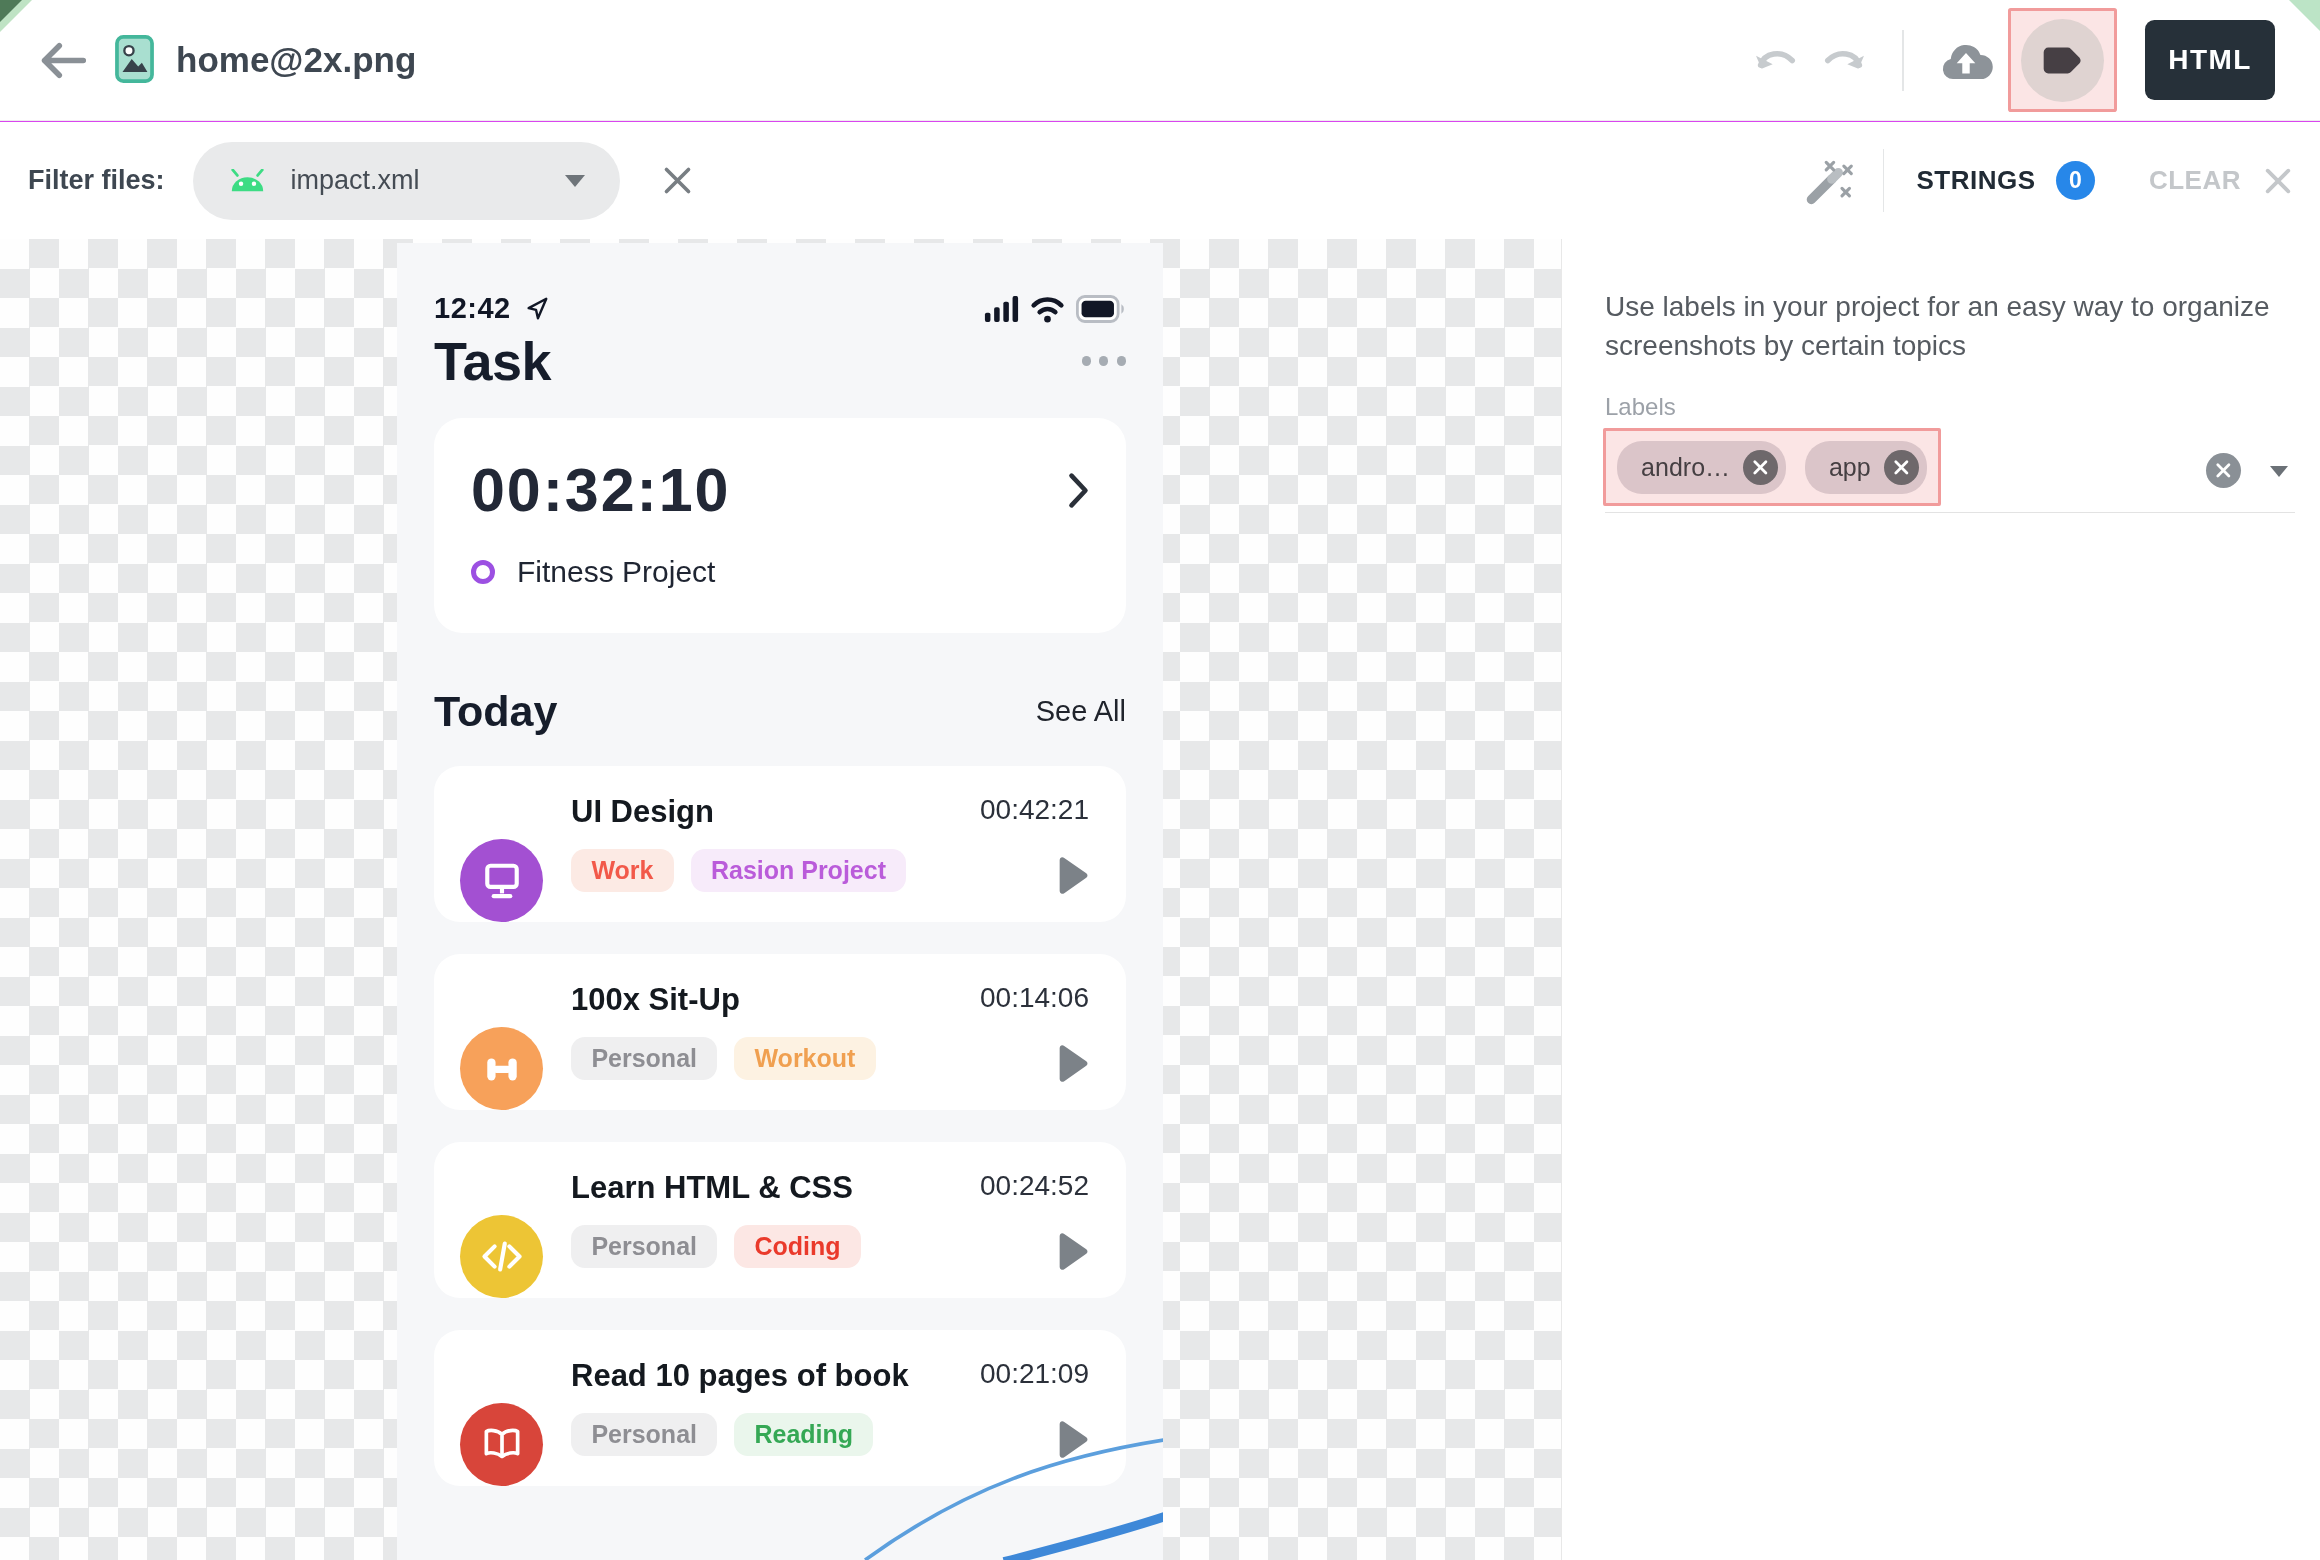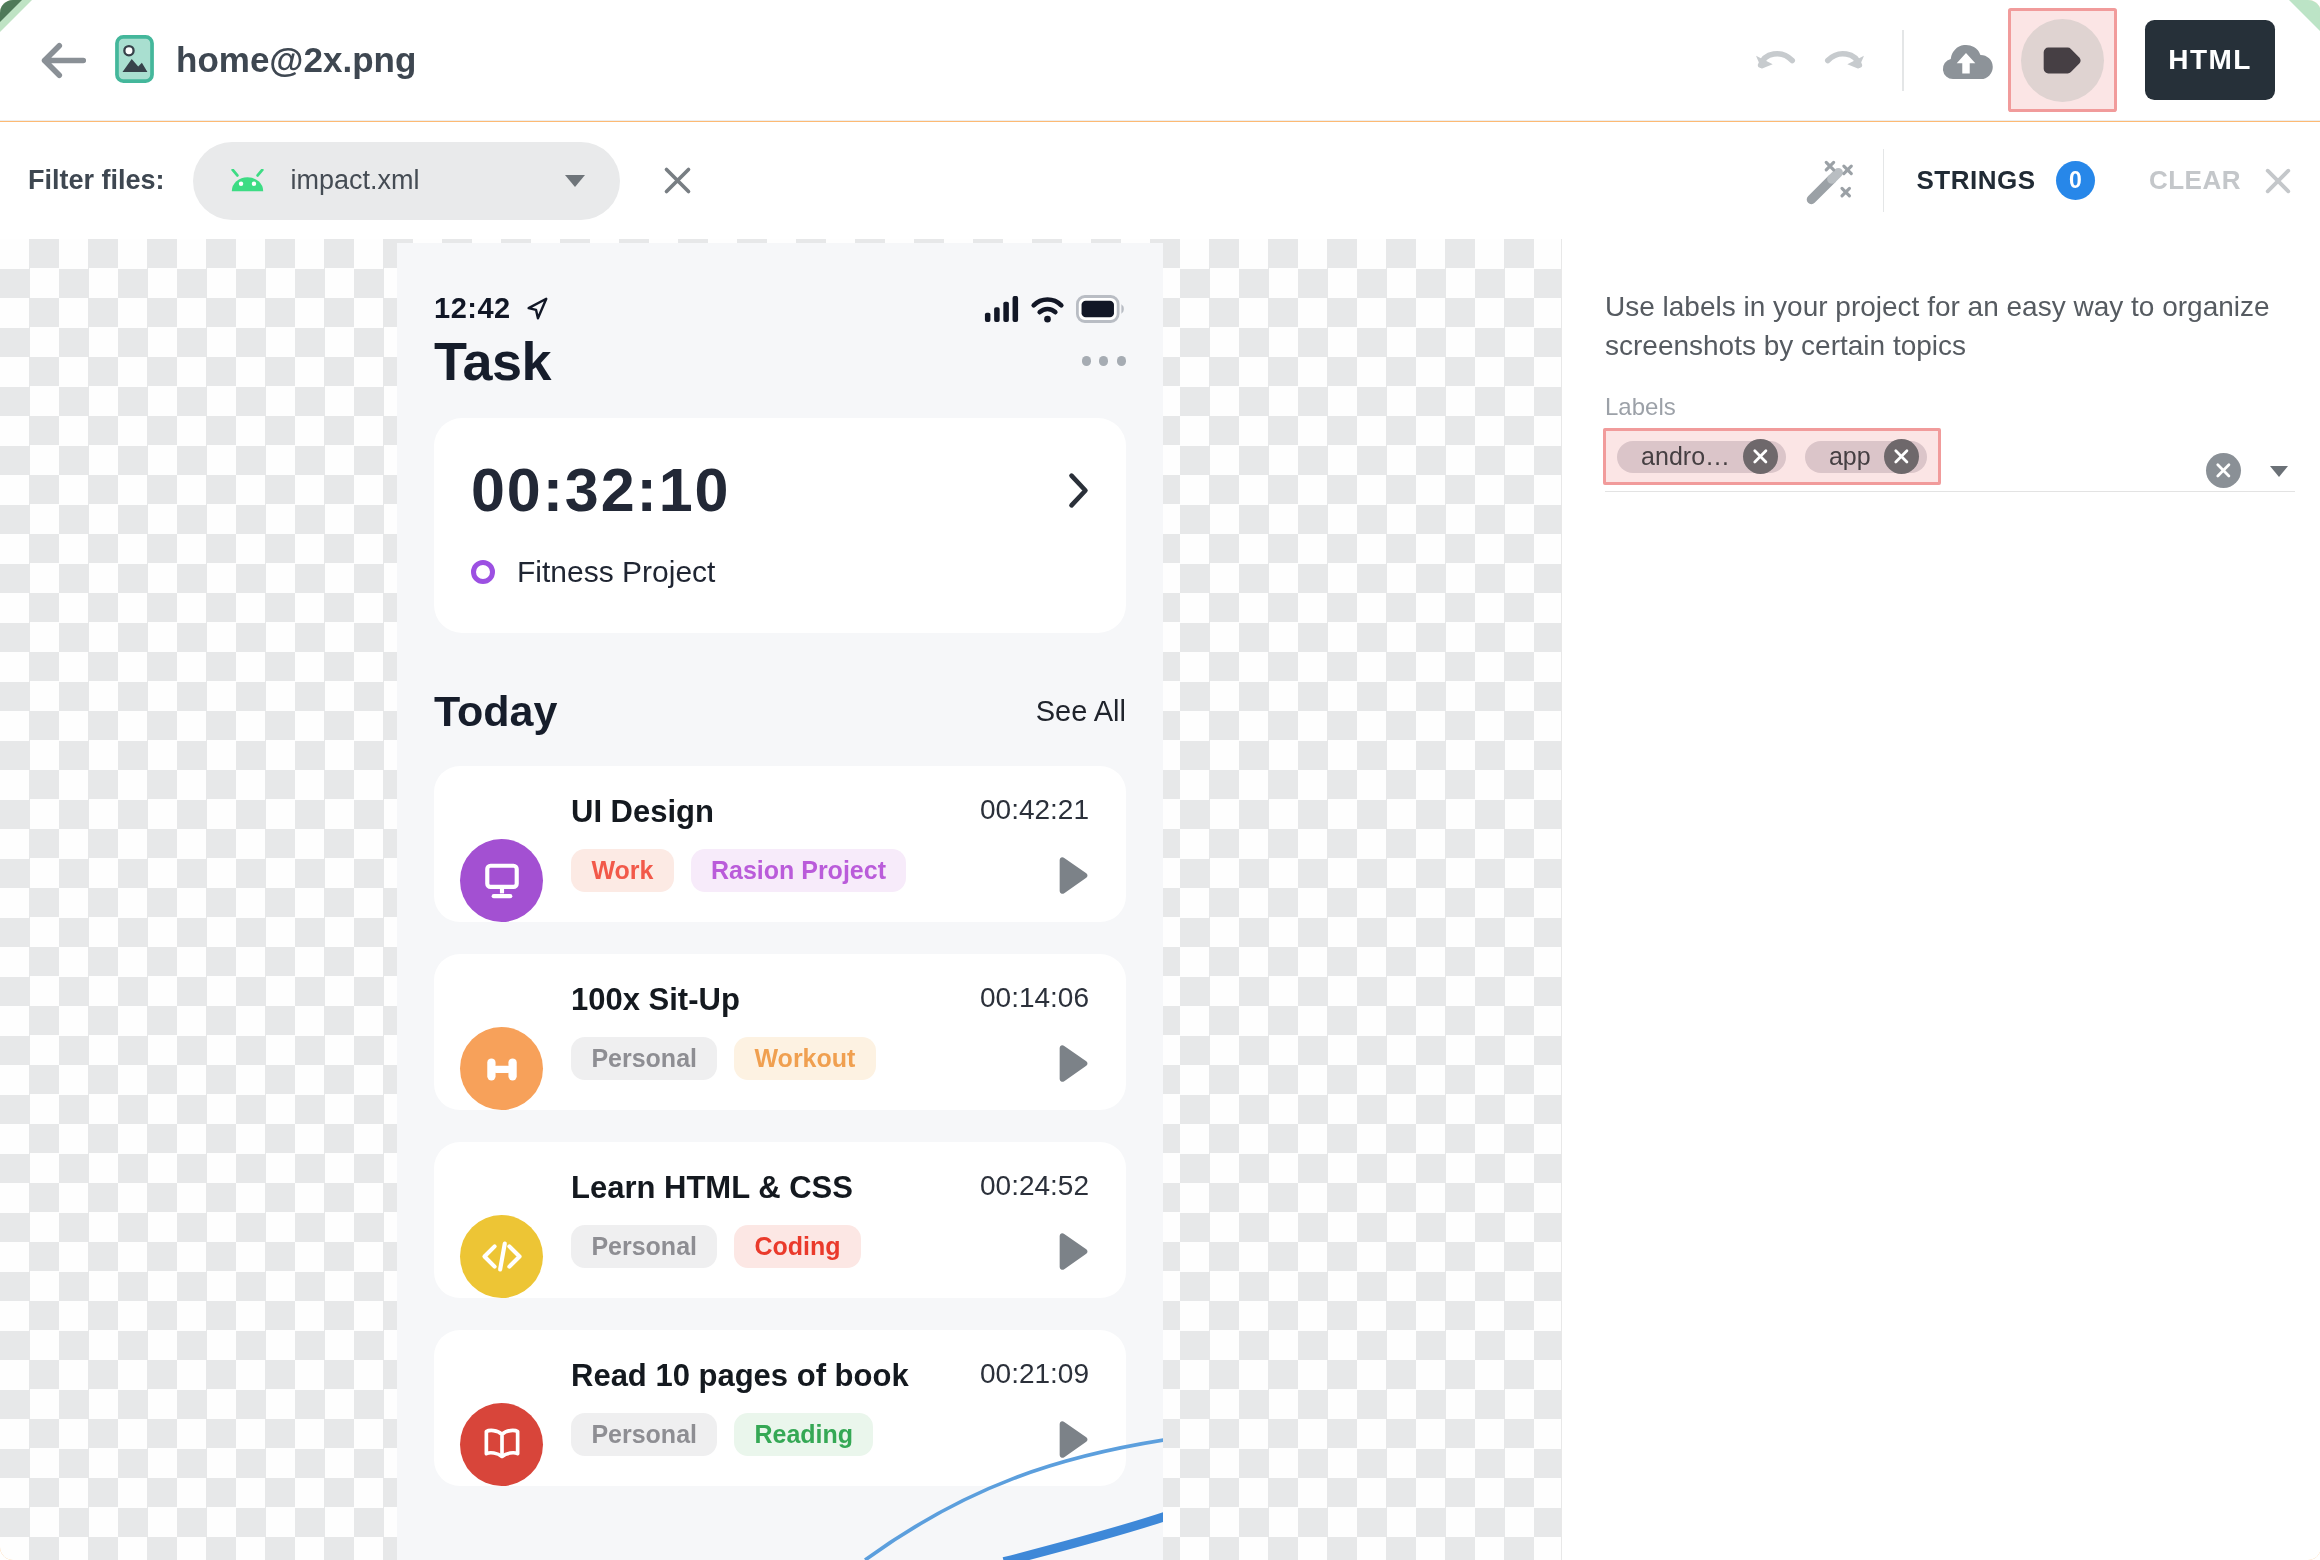--- a/index.html
+++ b/index.html
@@ -1,18 +1,18 @@
 <!DOCTYPE html>
 <html style="font-size:15px"><head>
 <meta charset="utf-8">
 <style>
   * { margin:0; padding:0; box-sizing:border-box; }
   html,body { background:#fff; }
   body { font-family:"Liberation Sans","DejaVu Sans",sans-serif; color:#3E4751; }
-  .app { position:relative; width:2321px; height:1560px; overflow:hidden; background:#fdba74;border-radius:13px; }
+  .app { position:relative; width:2321px; height:1560px; overflow:hidden; background:#d946ef; }
 
   
   .corner { position:absolute; width:0; height:0; z-index:50; }
   .corner-tl-light { top:0; left:0; border-top:32px solid #BFE3C4; border-right:32px solid transparent; }
   .corner-tl-dark  { top:0; left:0; border-top:22px solid #4F7A58; border-right:22px solid transparent; }
   .corner-tr-light { top:0; right:0; border-top:32px solid #BCE4C6; border-left:32px solid transparent; }
 
   
   .topbar { position:absolute; top:0; left:0; right:0; height:121px; background:#fff;
             border-bottom:1.9px solid #EDEDED; display:flex; align-items:center; padding:0 46px 0 37px; z-index:10; }
@@ -107,21 +107,21 @@
 
   .blue-decor { position:absolute; left:0; bottom:0; width:766px; height:148px; pointer-events:none; }
 
   
   .panel-desc { width:686px; font-size:28px; line-height:39px; color:#565B61; }
   .labels-caption { margin-top:28px; font-size:24px; color:#9CA1A8; }
   .field { position:relative; width:690px; margin-top:1.9px; padding-bottom:0; }
   .field-underline { position:absolute; left:0; right:0; bottom:0; height:1.9px; background:#E3E3E3; }
   .hl-box { display:inline-flex; align-items:center; gap:18.6px; padding:9.3px 11px;
             border:3.7px solid #F19B9B; background:#FBE5E5; border-radius:1.9px; margin:5.6px 0 7.4px -1.9px; }
-  .chip { height:32px; border-radius:25px; background:#DBC5C9; display:flex; align-items:center;
+  .chip { height:53px; border-radius:25px; background:#DBC5C9; display:flex; align-items:center;
           padding:0 8.3px 0 24px; gap:13px; }
   .chip-label { font-size:25px; color:#453F42; }
   .chip-x { width:35px; height:35px; border-radius:50%; background:#6E686B; display:flex;
             align-items:center; justify-content:center; cursor:pointer; }
   .clear-all { position:absolute; right:54px; top:30px; width:35px; height:35px; border-radius:50%;
                background:#8A9096; display:flex; align-items:center; justify-content:center; cursor:pointer; }
   .field-caret { position:absolute; right:7.4px; top:43px; width:0; height:0; cursor:pointer;
                  border-left:9.3px solid transparent; border-right:9.3px solid transparent;
                  border-top:11px solid #6B7177; }
 </style>

